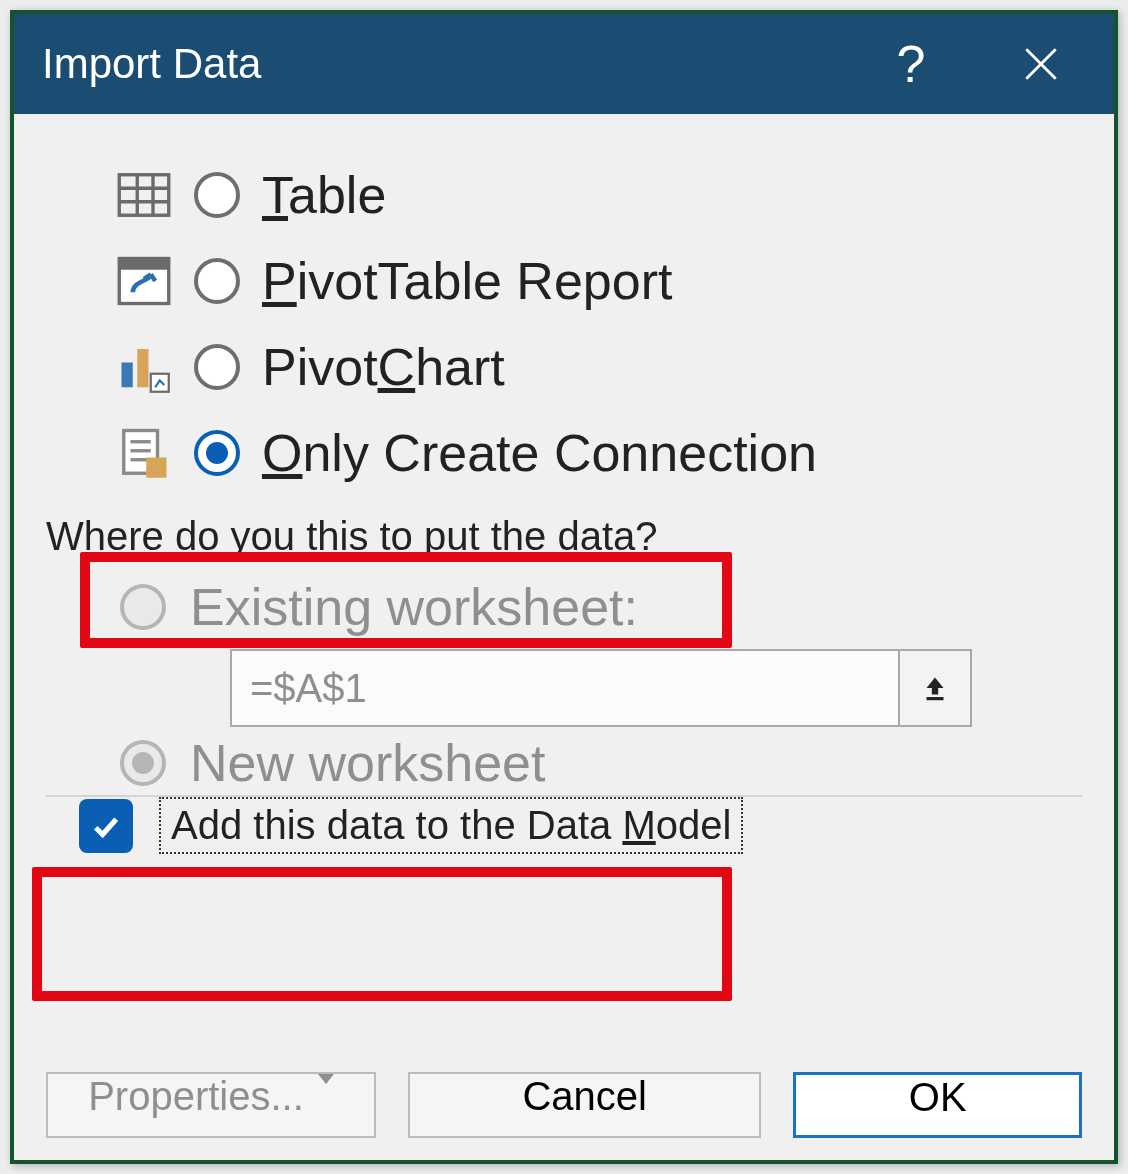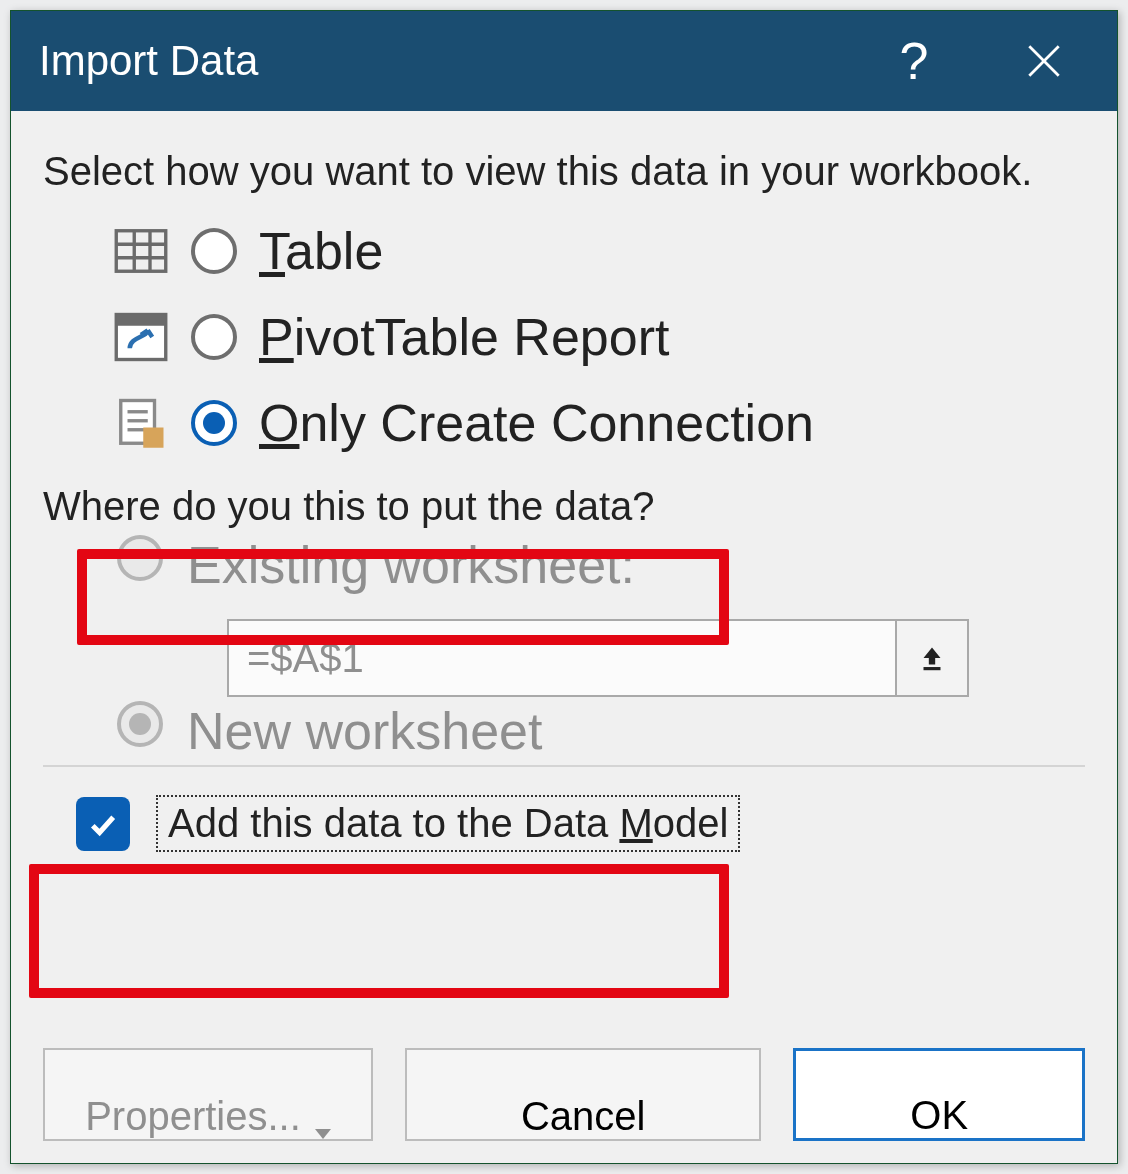--- a/index.html
+++ b/index.html
@@ -8,21 +8,21 @@
     width: 1128px; height: 1174px;
     font-family: "Segoe UI", Arial, sans-serif;
     background: #ecedee;
     overflow: hidden;
   }
   .dialog {
     position: absolute;
     left: 10px; top: 10px;
     width: 1108px; height: 1154px;
     background: #f0f0f0;
-    border: 1px solid #14532d;
+    border: 4px solid #14532d;
     box-shadow: 2px 2px 8px rgba(0,0,0,.25);
   }
   
   .titlebar {
     height: 100px;
     background: #1a4d71;
     color: #fff;
     display: flex;
     align-items: center;
     padding: 0 8px 0 28px;
@@ -78,21 +78,21 @@
     background: #b5b5b5;
   }
   .opt-label { font-size: 52px; }
   .opt-label .ul { text-decoration: underline; }
   .disabled-text { color: #8f8f8f; }
 
   .subhead { margin-top: 18px; margin-bottom: 6px; }
 
   .where-block { padding-left: 74px; }
   .where-row {
-    display: flex; height: 84px; gap: 24px;
+    display: flex; align-items: center; height: 84px; gap: 24px;
   }
   .cell-input-row {
     display: flex; align-items: stretch;
     margin: 0 0 4px 110px;
     width: 742px;
     height: 78px;
   }
   .cell-input {
     flex: 1 1 auto;
     border: 2px solid #a9a9a9;
@@ -110,21 +110,21 @@
     display: flex; align-items: center; justify-content: center;
   }
 
   hr.sep {
     border: none; border-top: 2px solid #d4d4d4;
     margin: 0;
   }
 
   .dm-row {
     display: flex; align-items: center; gap: 26px;
-    margin-top: 28px; margin-left: 14px;
+    margin-left: 14px;
     position: relative;
     padding-left: 19px;
   }
   .checkbox {
     width: 54px; height: 54px; border-radius: 8px;
     background: #0a5fb4;
     display: flex; align-items: center; justify-content: center;
   }
   .checkbox svg { stroke: #fff; stroke-width: 6; fill: none; }
   .focus-box {
@@ -133,22 +133,22 @@
     font-size: 40px;
   }
   .focus-box .ul { text-decoration: underline; }
 
   .buttons {
     position: absolute;
     left: 32px; right: 32px; bottom: 22px;
     display: flex; align-items: center; gap: 32px;
   }
   .btn {
-    height: 93px;
-    display: flex; align-items: flex-end; justify-content: center;
+    height: 66px;
+    display: flex; align-items: flex-start; justify-content: center;
     font-size: 40px;
     border: 2px solid #bcbcbc;
     background: #f5f5f5;
   }
   .btn.props { flex: 0 0 330px; color: #8f8f8f; justify-content: center; gap: 10px; }
   .btn.ok    { flex: 1 1 auto; border: 3px solid #1a73c7; background: #fff; }
   .btn.cancel{ flex: 1 1 auto; }
   .caret-down {
     width: 0; height: 0;
     border-left: 8px solid transparent;
@@ -183,21 +183,20 @@
     <div class="tbtn">
       <svg viewBox="0 0 40 40" width="42" height="42">
         <line x1="6" y1="6" x2="34" y2="34"></line>
           <line x1="34" y1="6" x2="6" y2="34"></line>
       </svg>
     </div>
   </div>
 
   <div class="body">
 
-    <div class="prompt">Select how you want to view this data in your workbook.</div>
 
     <div class="opts">
 
       <div class="opt-row">
         <span class="opt-icon">
           <svg viewBox="0 0 48 48">
               <rect x="2" y="6" width="44" height="36" fill="none" stroke="#6b6b6b" stroke-width="3"></rect>
             <line x1="2" y1="18" x2="46" y2="18" stroke="#6b6b6b" stroke-width="3"></line>
             <line x1="2" y1="30" x2="46" y2="30" stroke="#6b6b6b" stroke-width="3"></line>
             <line x1="18" y1="6" x2="18" y2="42" stroke="#6b6b6b" stroke-width="3"></line>
@@ -214,20 +213,32 @@
               <rect x="2" y="4" width="44" height="40" fill="#fff" stroke="#6b6b6b" stroke-width="3"></rect>
             <rect x="2" y="4" width="44" height="10" fill="#6b6b6b"></rect>
             <path d="M14 34 C14 24 30 24 30 18" fill="none" stroke="#2b6fb0" stroke-width="4"></path>
             <path d="M30 18 l-6 4 M30 18 l4 6" stroke="#2b6fb0" stroke-width="4" fill="none"></path>
           </svg>
         </span>
         <span class="radio"></span>
         <span class="opt-label"><span></span><span class="ul">P</span><span>ivotTable Report</span></span>
       </div>
 
+      <div class="opt-row">
+        <span class="opt-icon">
+          <svg viewBox="0 0 48 48">
+            <rect x="4" y="20" width="10" height="22" fill="#3b78b5"></rect>
+            <rect x="18" y="8" width="10" height="34" fill="#d7a45a"></rect>
+            <rect x="30" y="30" width="16" height="16" fill="#fff" stroke="#6b6b6b" stroke-width="2"></rect>
+            <path d="M34 42 l4 -6 l4 4" fill="none" stroke="#2b6fb0" stroke-width="2"></path>
+          </svg>
+        </span>
+        <span class="radio"></span>
+        <span class="opt-label"><span>Pivot</span><span class="ul">C</span><span>hart</span></span>
+      </div>
 
       <div class="opt-row">
         <span class="opt-icon">
           <svg viewBox="0 0 48 48">
             <rect x="6" y="4" width="30" height="38" fill="#fff" stroke="#8a8a8a" stroke-width="3"></rect>
             <line x1="12" y1="14" x2="30" y2="14" stroke="#8a8a8a" stroke-width="3"></line>
             <line x1="12" y1="22" x2="30" y2="22" stroke="#8a8a8a" stroke-width="3"></line>
             <line x1="12" y1="30" x2="30" y2="30" stroke="#8a8a8a" stroke-width="3"></line>
             <rect x="26" y="28" width="18" height="18" fill="#d7a45a"></rect>
           </svg>

